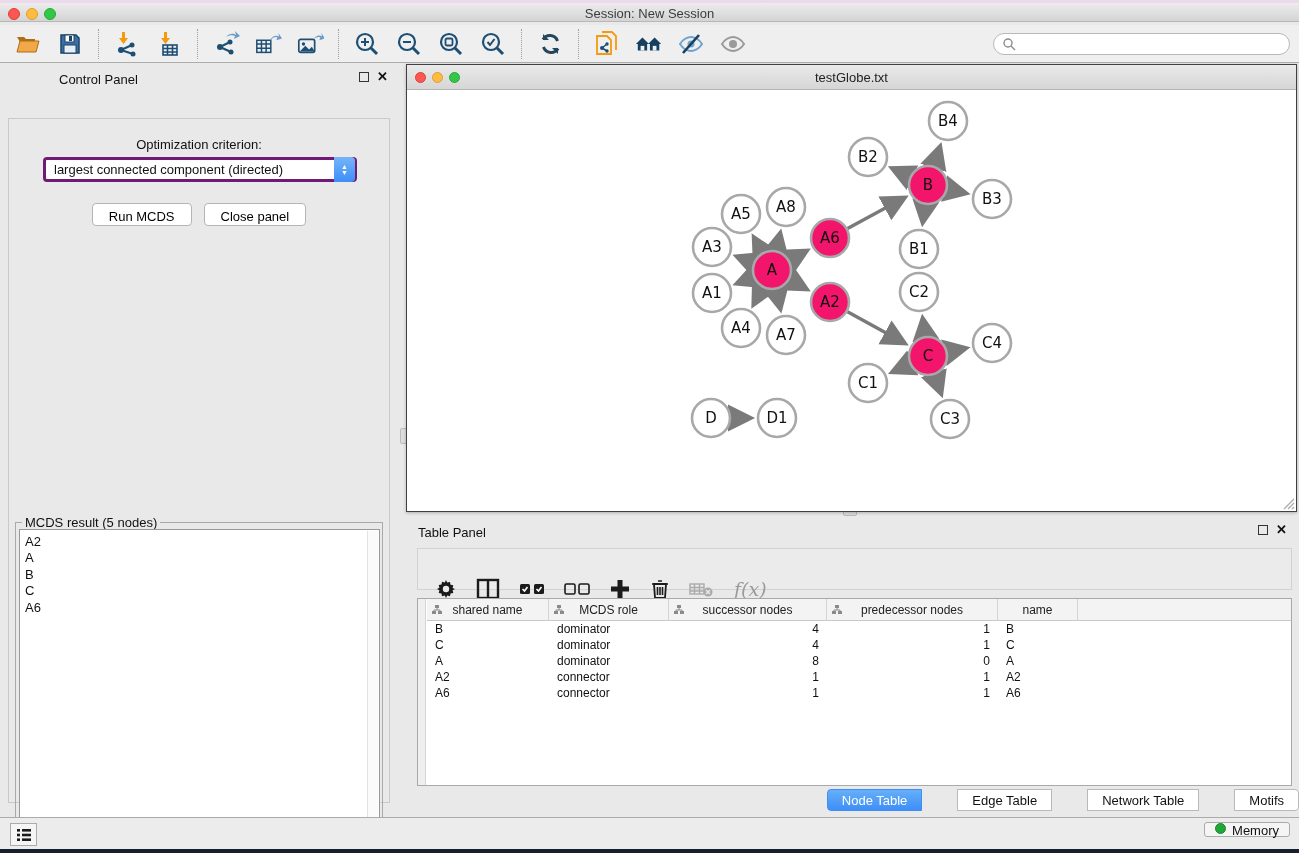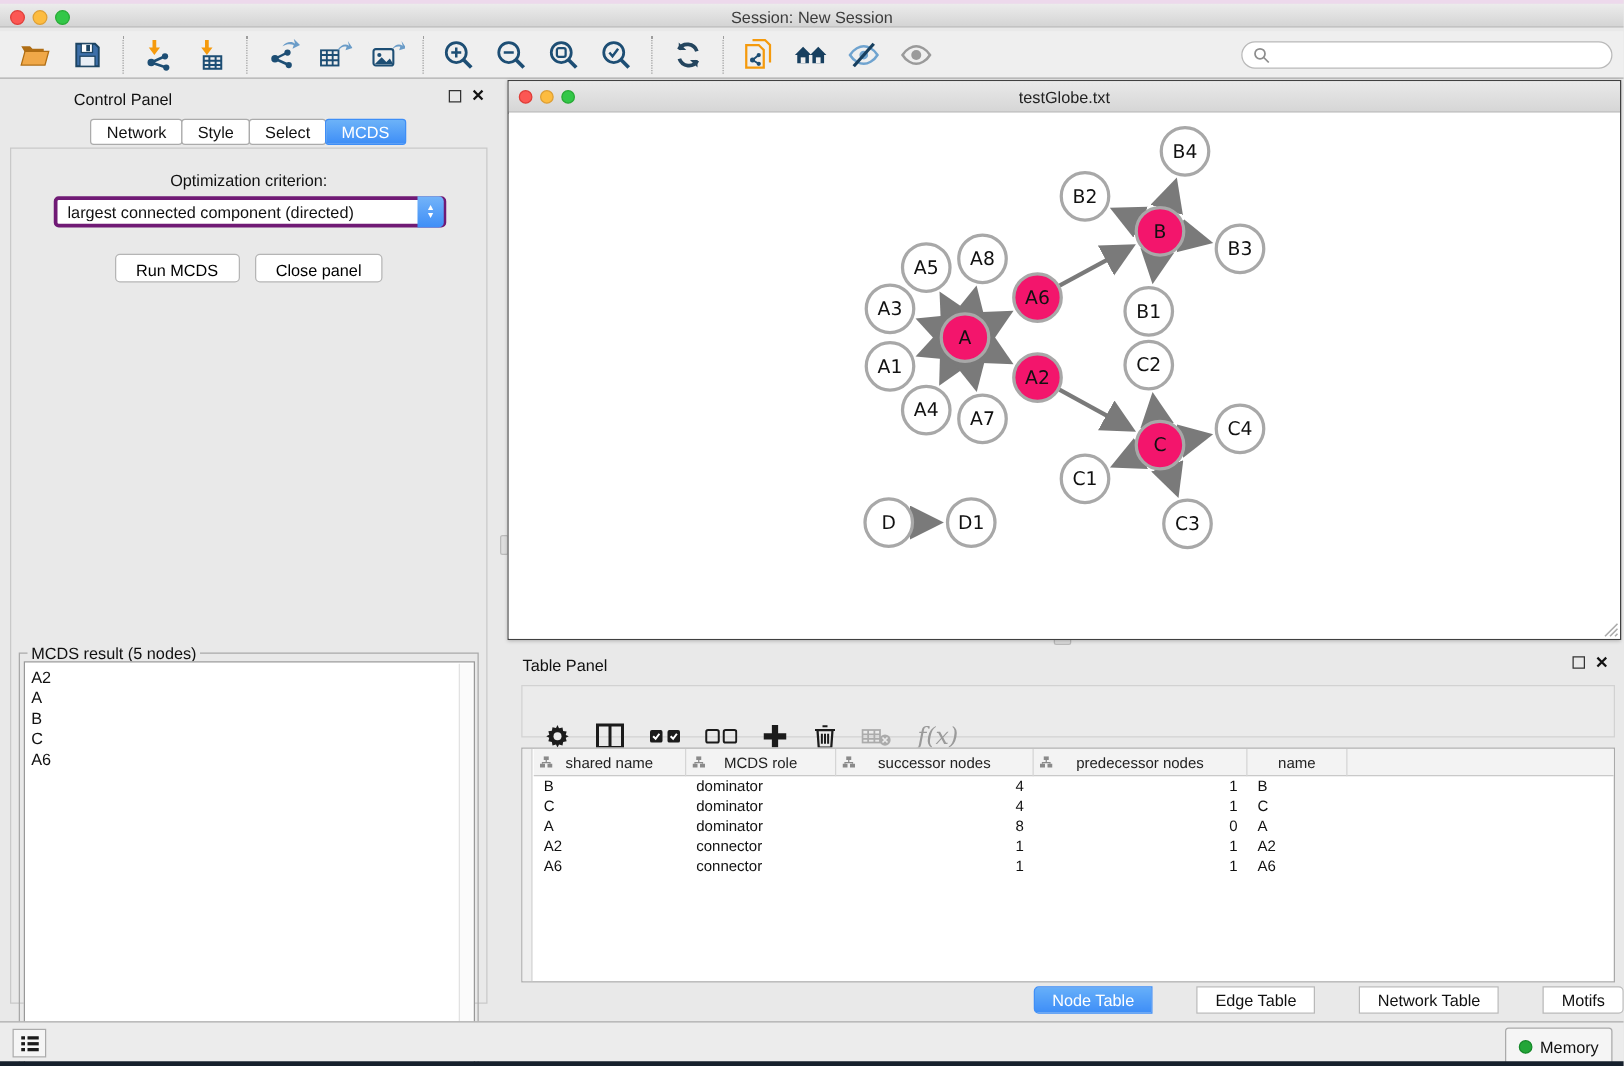--- a/index.html
+++ b/index.html
@@ -72,21 +72,21 @@
   .dt-cell { font-size:12px; padding:0 8px; white-space:nowrap; overflow:hidden; }
   .tp-tabs { position:absolute; left:0; top:274px; width:100%; display:flex; justify-content:flex-end;gap:36px; }
   .tp-tab { height:22px; padding:3px 14px 0; background:#fff; border:1px solid #B9B9B9; margin-left:-1px; font-size:13px; }
   .tp-tab:first-child { border-radius:4px 0 0 4px; }
   .tp-tab:last-child { border-radius:0 4px 4px 0; }
   .tp-tab.active { background:linear-gradient(#66AFF9,#3E8EF7); color:#fff; border-color:#3E8EF7; }
 
   
   .statusbar { position:absolute; left:0; top:817px; width:1299px; height:32px; background:#ECECEC; border-top:1px solid #ABABAB; }
   .task-btn { position:absolute; left:10px; top:5px; width:27px; height:23px; background:#F5F5F5; border:1px solid #ABABAB; display:flex; align-items:center; justify-content:center; }
-  .memory-btn { position:absolute; right:9px; top:4px; height:30px; padding:0 10px; background:#F5F5F5; border:1px solid #ABABAB; border-radius:3px; display:flex; align-items:center; gap:6px; font-size:13px; }
+  .memory-btn { position:absolute; right:9px; top:4px; height:15px; padding:0 10px; background:#F5F5F5; border:1px solid #ABABAB; border-radius:3px; display:flex; gap:6px; font-size:13px; }
   .memory-dot { width:11px; height:11px; border-radius:50%; background:#23A638; border:1px solid #16892A; }
   .desktop-strip { position:absolute; left:0; top:849px; width:1299px; height:4px; background:#16202C; }
 </style>
 </head>
 <body>
 
 <div class="titlebar">
   <span class="tl red"></span>
   <span class="tl yel"></span>
   <span class="tl grn"></span>
@@ -244,26 +244,20 @@
     <input type="text" placeholder="" style="">
   </div>
 </div>
 
 <div class="control-panel">
   <div class="cp-header">Control Panel</div>
   <div class="panel-btns">
     <span class="float-btn"></span>
     <span class="close-btn">✕</span>
   </div>
-  <div class="cp-tabs" id="cp-tabs">
-      <div class="cp-tab">Network</div>
-      <div class="cp-tab">Style</div>
-      <div class="cp-tab">Select</div>
-      <div class="cp-tab active">MCDS</div>
-    </div>
   <div class="cp-body">
     <div class="opt-label">Optimization criterion:</div>
     <div class="dropdown">
       <span class="dd-text">largest connected component (directed)</span>
       <span class="dd-stepper">
           <span>▲</span>
           <span>▼</span>
         </span>
     </div>
     <div class="cp-buttons">

